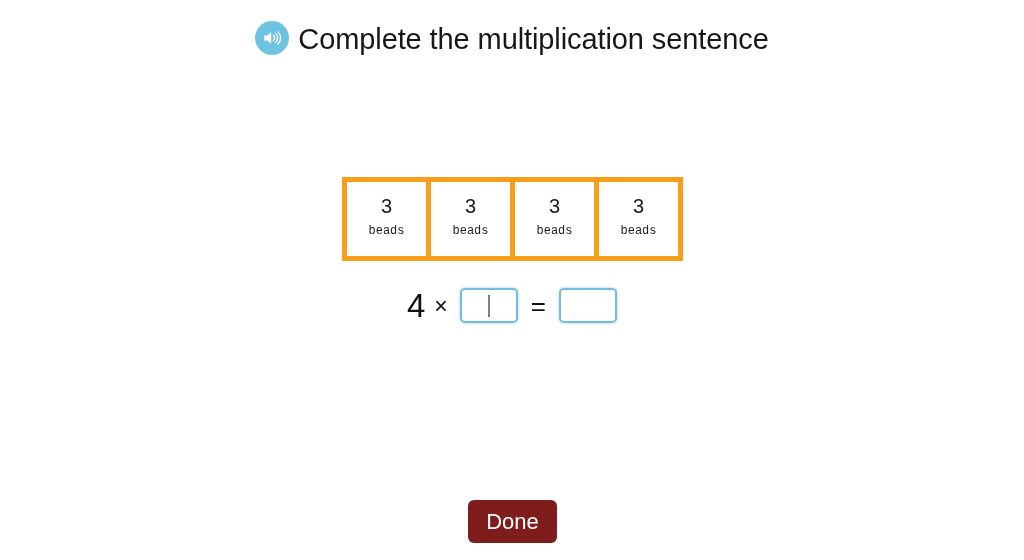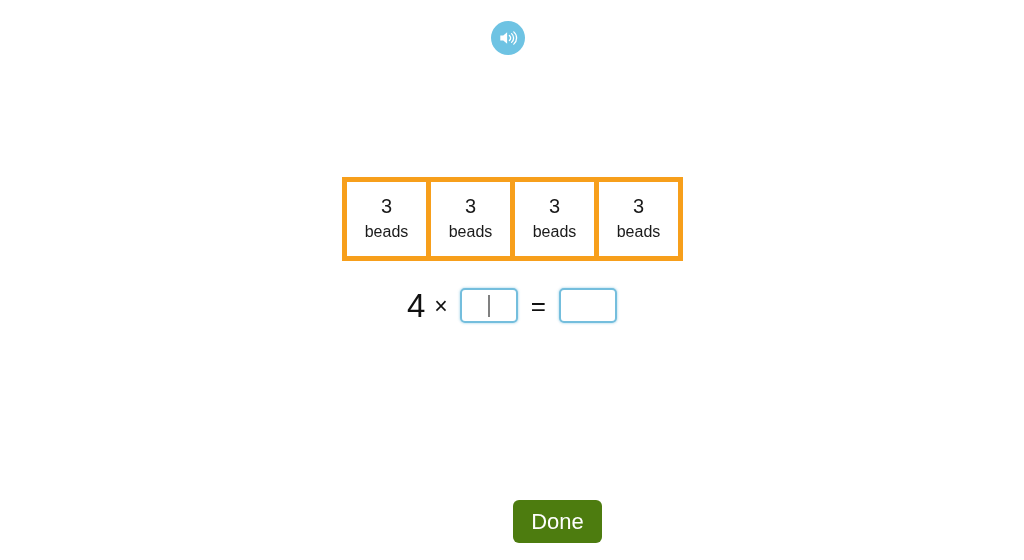--- a/index.html
+++ b/index.html
@@ -74,22 +74,23 @@
     line-height: 25px;
   }
   .diagram-cell:last-child {
     margin-right: 0;
   }
   .cell-count {
     font-size: 20px;
     color: #1a1a1a;
   }
   .cell-unit {
-    font-size: 16px;
-    color: #1a1a1a;
+    font-size: 12px;
+    color: #1a1a1a;
+    font-family: Liberation Mono, monospace;
   }
 
   
   .equation {
     position: absolute;
     left: 0;
     top: 288px;
     width: 1024px;
     display: flex;
     align-items: center;
@@ -142,41 +143,40 @@
 
   
   .done-button {
     position: absolute;
     left: 468px;
     top: 500px;
     width: 89px;
     height: 43px;
     border: none;
     border-radius: 6px;
-    background: #4d7c0f;
+    background: #7f1d1d;
     color: #ffffff;
     font-family: "Liberation Sans", sans-serif;
     font-size: 22px;
     line-height: 43px;
     text-align: center;
     padding: 0;
     cursor: default;
-    margin-left: 45px;
   }
 </style>
 </head>
 <body>
 
 <div class="title-block">
   <div class="title-line title-line-1"><span class="speaker-icon"><svg width="21" height="21" viewBox="0 0 24 24" aria-hidden="true">
           <path d="M3.2 9.2h3.4L11 5.4v13.2l-4.4-3.8H3.2z" fill="#ffffff"></path>
           <path d="M13.6 9.1c.9.8 1.4 1.8 1.4 2.9s-.5 2.1-1.4 2.9" stroke="#ffffff" stroke-width="1.5" fill="none" stroke-linecap="round"></path>
           <path d="M16.1 7.0c1.5 1.3 2.3 3.0 2.3 5.0s-.8 3.7-2.3 5.0" stroke="#ffffff" stroke-width="1.5" fill="none" stroke-linecap="round"></path>
           <path d="M18.6 5.0c2.1 1.8 3.2 4.2 3.2 7.0s-1.1 5.2-3.2 7.0" stroke="#ffffff" stroke-width="1.5" fill="none" stroke-linecap="round"></path>
-        </svg></span></div>
+        </svg></span><span>Complete the multiplication sentence</span></div>
 </div>
 
 <div class="diagram">
   <div class="diagram-cell">
     <span class="cell-count">3</span>
     <span class="cell-unit">beads</span>
   </div>
   <div class="diagram-cell">
     <span class="cell-count">3</span>
     <span class="cell-unit">beads</span>

